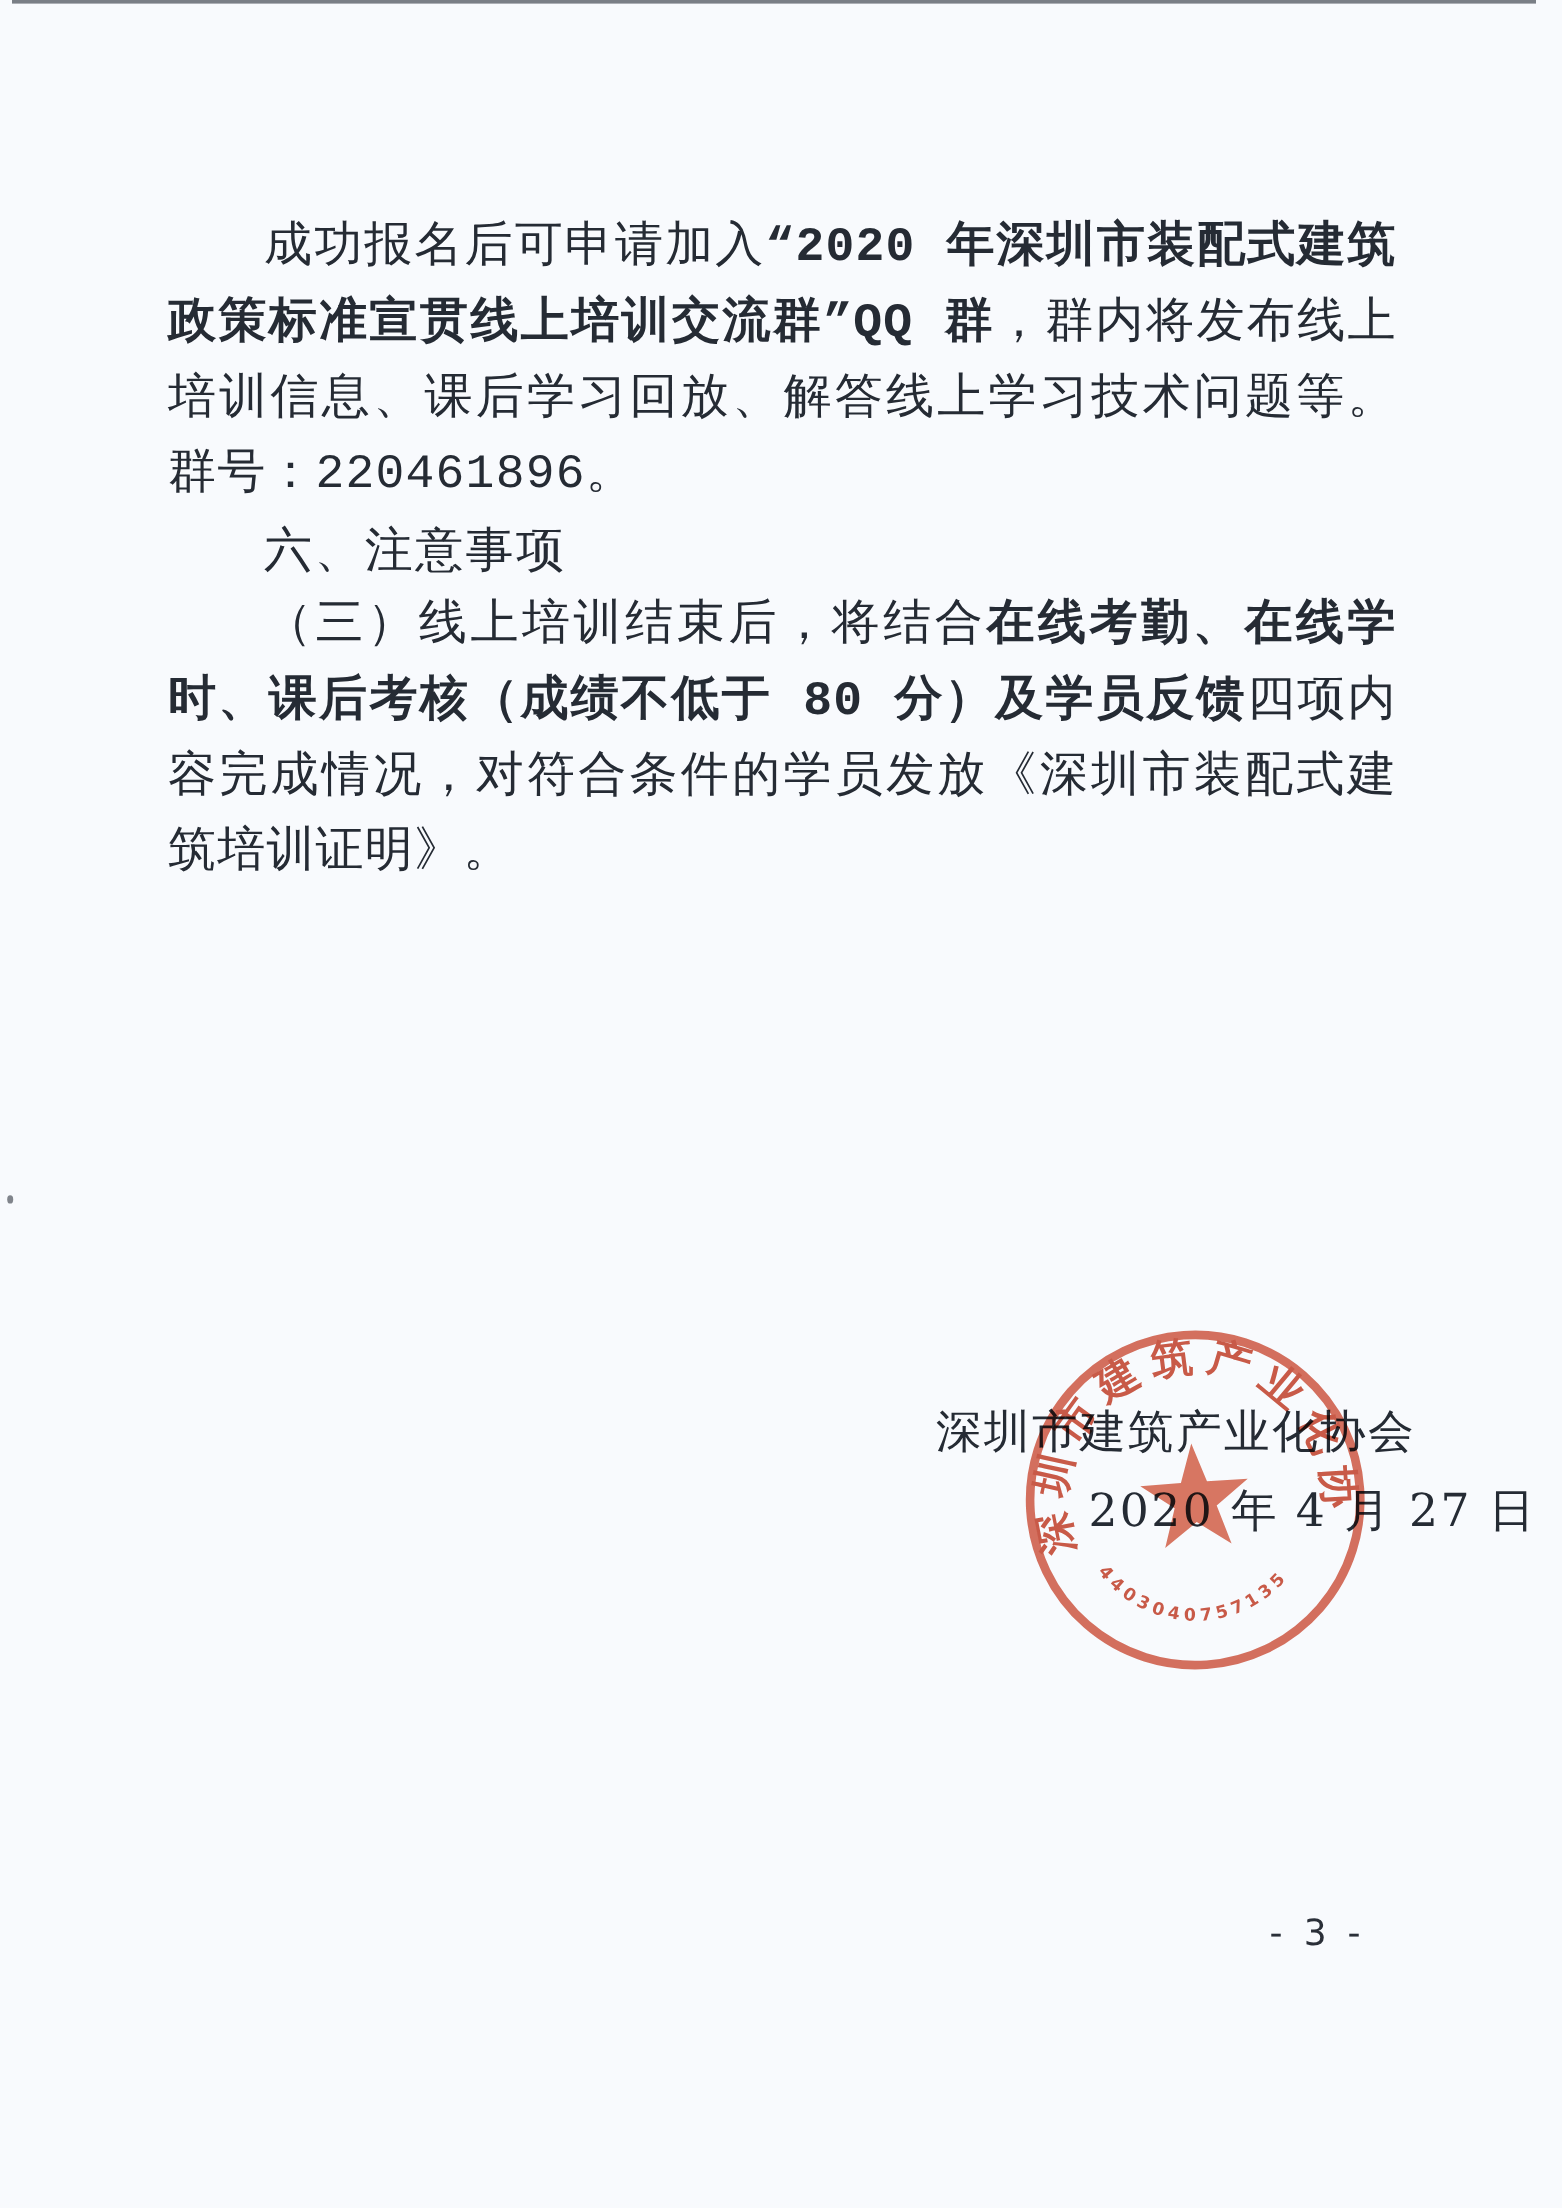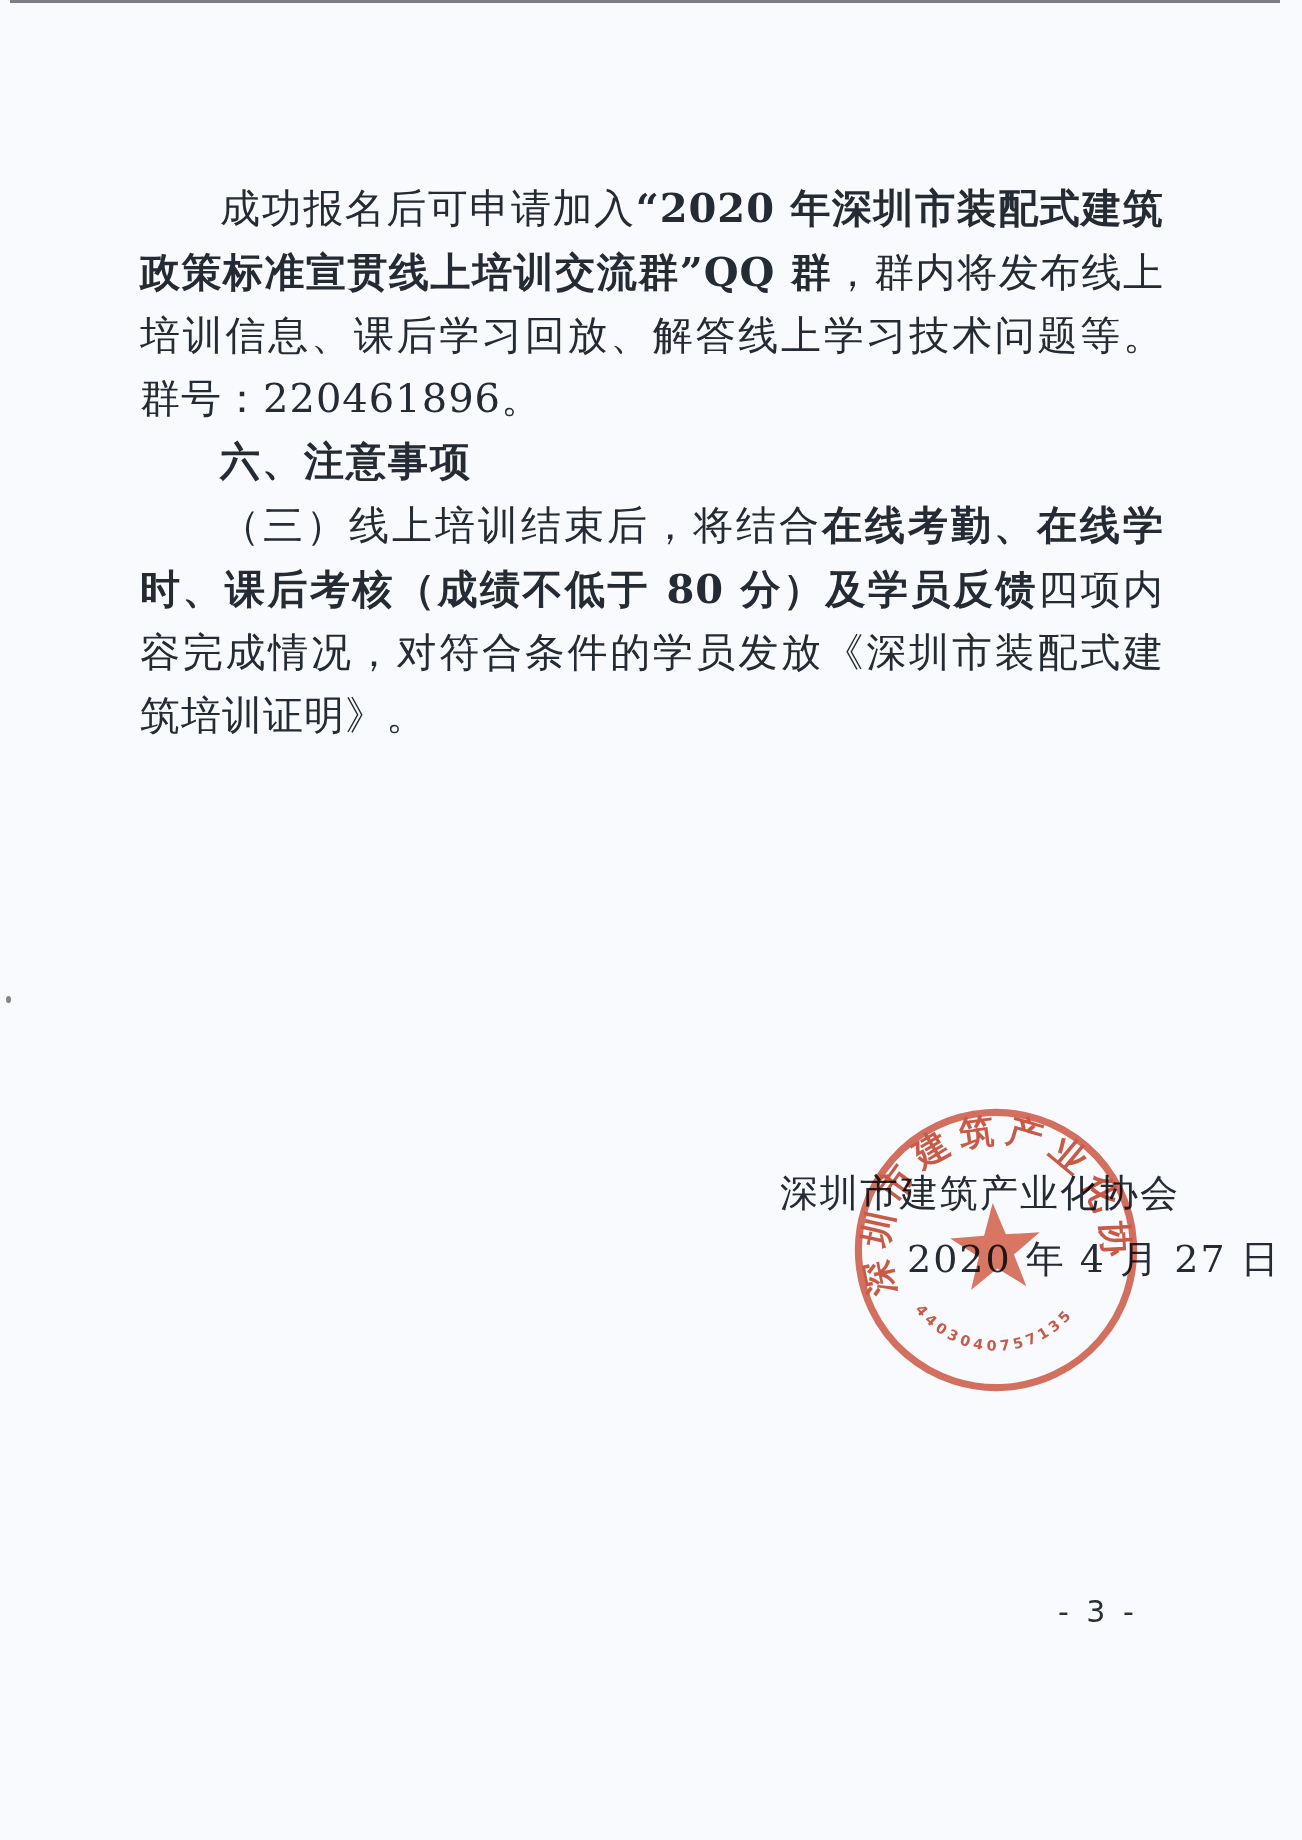--- a/index.html
+++ b/index.html
@@ -27,25 +27,25 @@
     background: #61666e; opacity: .8;
   }
   
   .content {
     position: absolute;
     left: 140px; top: 176px; width: 1024px;
     font-size: 40px; line-height: 63px;
     text-align: justify; text-justify: inter-ideograph;
     letter-spacing: 1px;
   }
-  .content p { margin: 0; text-indent: 2em; }
+  .content p { margin: 0; text-indent: 2em; font-family: Liberation Mono, monospace; }
   .content .run-bold { font-weight: 700; }
   .content .heading {
     font-family: "DejaVu Sans", sans-serif;
-    font-weight: 700; letter-spacing: 2px;
+    font-weight: 400; letter-spacing: 2px;
   }
   
   .sig-org {
     position: absolute; top: 1168px; left: 780px;
     font-size: 38px; letter-spacing: 2px; white-space: nowrap;
   }
   .sig-date {
     position: absolute; top: 1234px; left: 866px;
     font-size: 38px; letter-spacing: 2px; white-space: nowrap; margin-left: 41px;
   }

